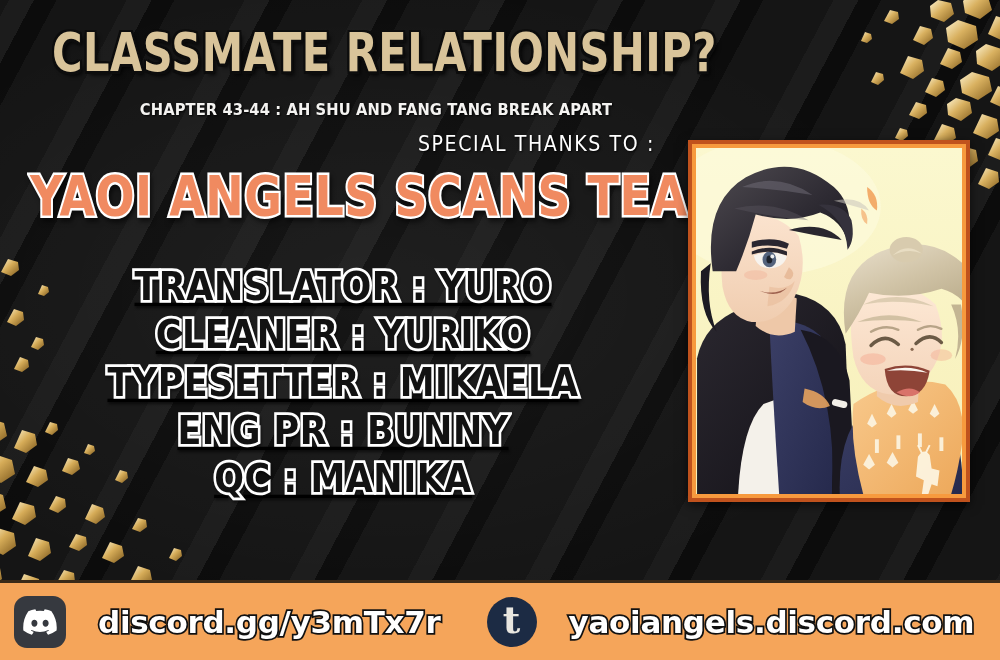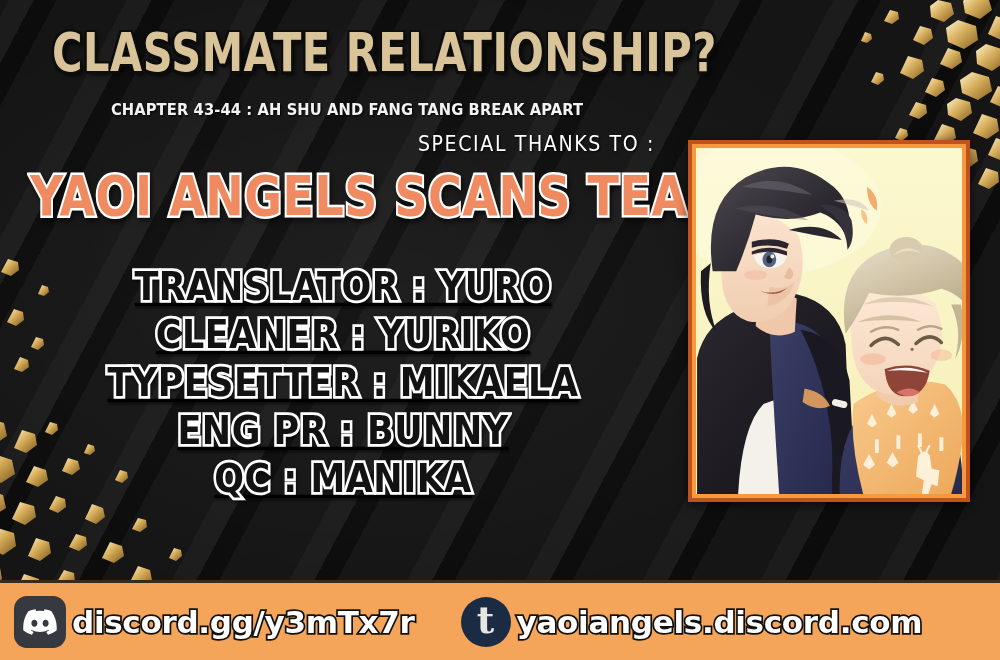--- a/index.html
+++ b/index.html
@@ -55,20 +55,21 @@
   #gold-topright { top: -14px; right: -10px; width: 300px; height: 210px; }
   #gold-bottomleft { bottom: 52px; left: -20px; width: 250px; height: 200px; }
   #gold-midleft { top: 225px; left: -26px; width: 110px; height: 160px; }
 
   
   .title-block {
     position: absolute;
     left: 52px;
     top: 22px;
     width: 620px;
+    text-align: center;
   }
   .main-title {
     margin: 0;
     font-family: "DejaVu Sans", sans-serif;
     font-size: 42px;
     font-weight: 700;
     letter-spacing: 0.5px;
     color: #d9c49a;
     text-transform: uppercase;
     transform: scaleY(1.26) scaleX(0.99);
@@ -223,21 +224,21 @@
   }
   .tumblr-badge span {
     font-family: "DejaVu Serif", serif;
     font-size: 38px;
     font-weight: 700;
     color: #e8e6e0;
     line-height: 1;
     margin-top: -3px;
   }
   .footer-url {
-    margin-left: 6px;
+    margin-left: 32px;
     font-family: "DejaVu Sans", sans-serif;
     font-weight: 700;
     font-size: 31px;
     color: #ffffff;
     letter-spacing: -0.3px;
     white-space: nowrap;
     -webkit-text-stroke: 3.5px #111111;
     paint-order: stroke fill;
   }
 </style>

